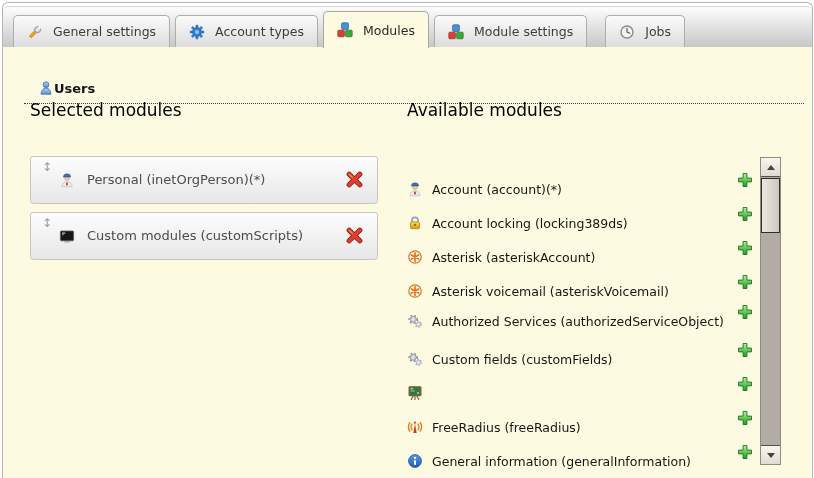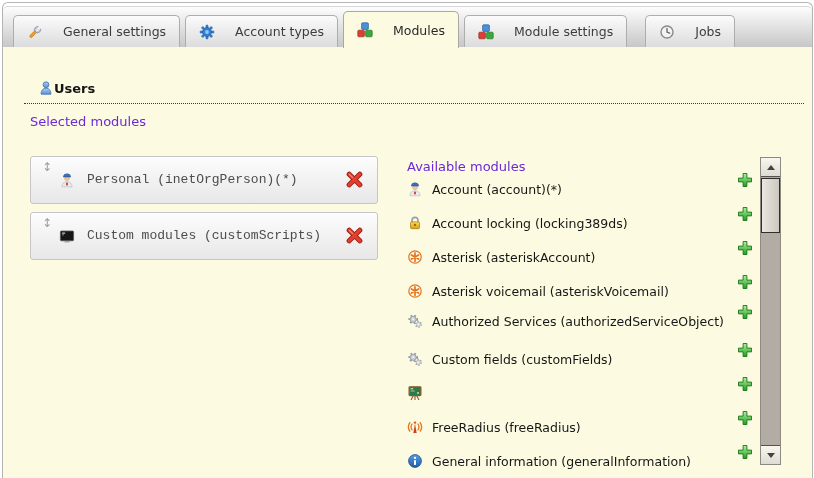--- a/index.html
+++ b/index.html
@@ -6,44 +6,44 @@
   .stage{position:relative;width:814px;height:478px;background:#ffffff;
          font-family:"DejaVu Sans","Liberation Sans",sans-serif;overflow:hidden;}
   .frame{position:absolute;left:2px;top:2px;right:1px;bottom:0;
          border:1px solid #b4b4b4;border-bottom:none;border-radius:6px 6px 0 0;pointer-events:none;}
   
   .tabstrip{position:absolute;left:3px;top:6px;right:2px;height:40px;
             background:linear-gradient(#fdfdfd,#c7c7c7);
             border-top:1px solid #d6d6d6;border-bottom:1px solid #b7b7b7;
             border-radius:5px 5px 0 0;
             display:flex;align-items:flex-end;padding-left:10px;gap:5px;}
-  .tab{display:flex;align-items:center;gap:20px;height:31px;padding:0 13px;
+  .tab{display:flex;align-items:center;gap:10px;height:31px;padding:0 13px;
        background:linear-gradient(#fbfbfb,#dcdcdc);
        border:1px solid #adadad;border-bottom:none;border-radius:5px 5px 0 0;
        font-size:12.5px;color:#3c3c3c;cursor:pointer;white-space:nowrap;}
   .tab.active{height:36px;background:#fcfbe1;margin-bottom:-1px;z-index:3;
               border-color:#a8a8a8;color:#2a2a2a;}
   .tab.jobs-gap{margin-left:13px;}
   .ticon{width:16px;height:16px;flex:0 0 16px;}
   
   .panel{position:absolute;left:3px;top:47px;right:2px;bottom:0;background:#fcfbe1;}
   .users-header{position:absolute;left:24px;top:80px;width:766px;
                 display:flex;align-items:center;gap:0;padding:0 0 7px 14px;
                 border-bottom:1px dotted #3c3c3c;
                 font-size:13px;font-weight:bold;color:#141414;}
-  .col-heading{position:absolute;top:114px;font-size:13px;color:#6d28d9;}
+  .col-heading{position:absolute;top:100px;font-size:17px;color:#000000;}
   .sel-heading{left:30px;}
-  .avail-heading{left:407px;margin-top:45px;}
+  .avail-heading{left:407px;}
   
   .sel-row{position:absolute;left:30px;width:346px;height:46px;
            background:linear-gradient(#fdfdfd,#e7e7e7);
            border:1px solid #c6c6c6;border-radius:3px;cursor:move;}
   .sel-row .handle{position:absolute;left:11px;top:3px;font-size:12px;color:#9b9b9b;cursor:grab;}
   .sel-row .micon{position:absolute;left:28px;top:15px;width:16px;height:16px;}
-  .sel-row .mlabel{position:absolute;left:56px;top:15px;font-size:13px;color:#4c4c4c;white-space:nowrap;font-family:Liberation Mono, monospace;}
+  .sel-row .mlabel{position:absolute;left:56px;top:15px;font-size:13px;color:#4c4c4c;white-space:nowrap;}
   .sel-row .del{position:absolute;right:14px;top:14px;width:17px;height:17px;cursor:pointer;}
   
   .av-row{position:absolute;left:407px;width:346px;height:34px;
           display:flex;align-items:flex-end;gap:9px;}
   .av-row .micon{width:16px;height:16px;flex:0 0 16px;}
   .av-row .mlabel{font-size:12.5px;color:#161616;white-space:nowrap;}
   .av-row .add{position:absolute;right:0;top:9px;width:16px;height:16px;cursor:pointer;z-index:2;}
   
   .sb{position:absolute;left:760px;top:157px;width:21px;height:308px;
       background:#b2aca4;border:1px solid #8e8a82;box-sizing:border-box;}

